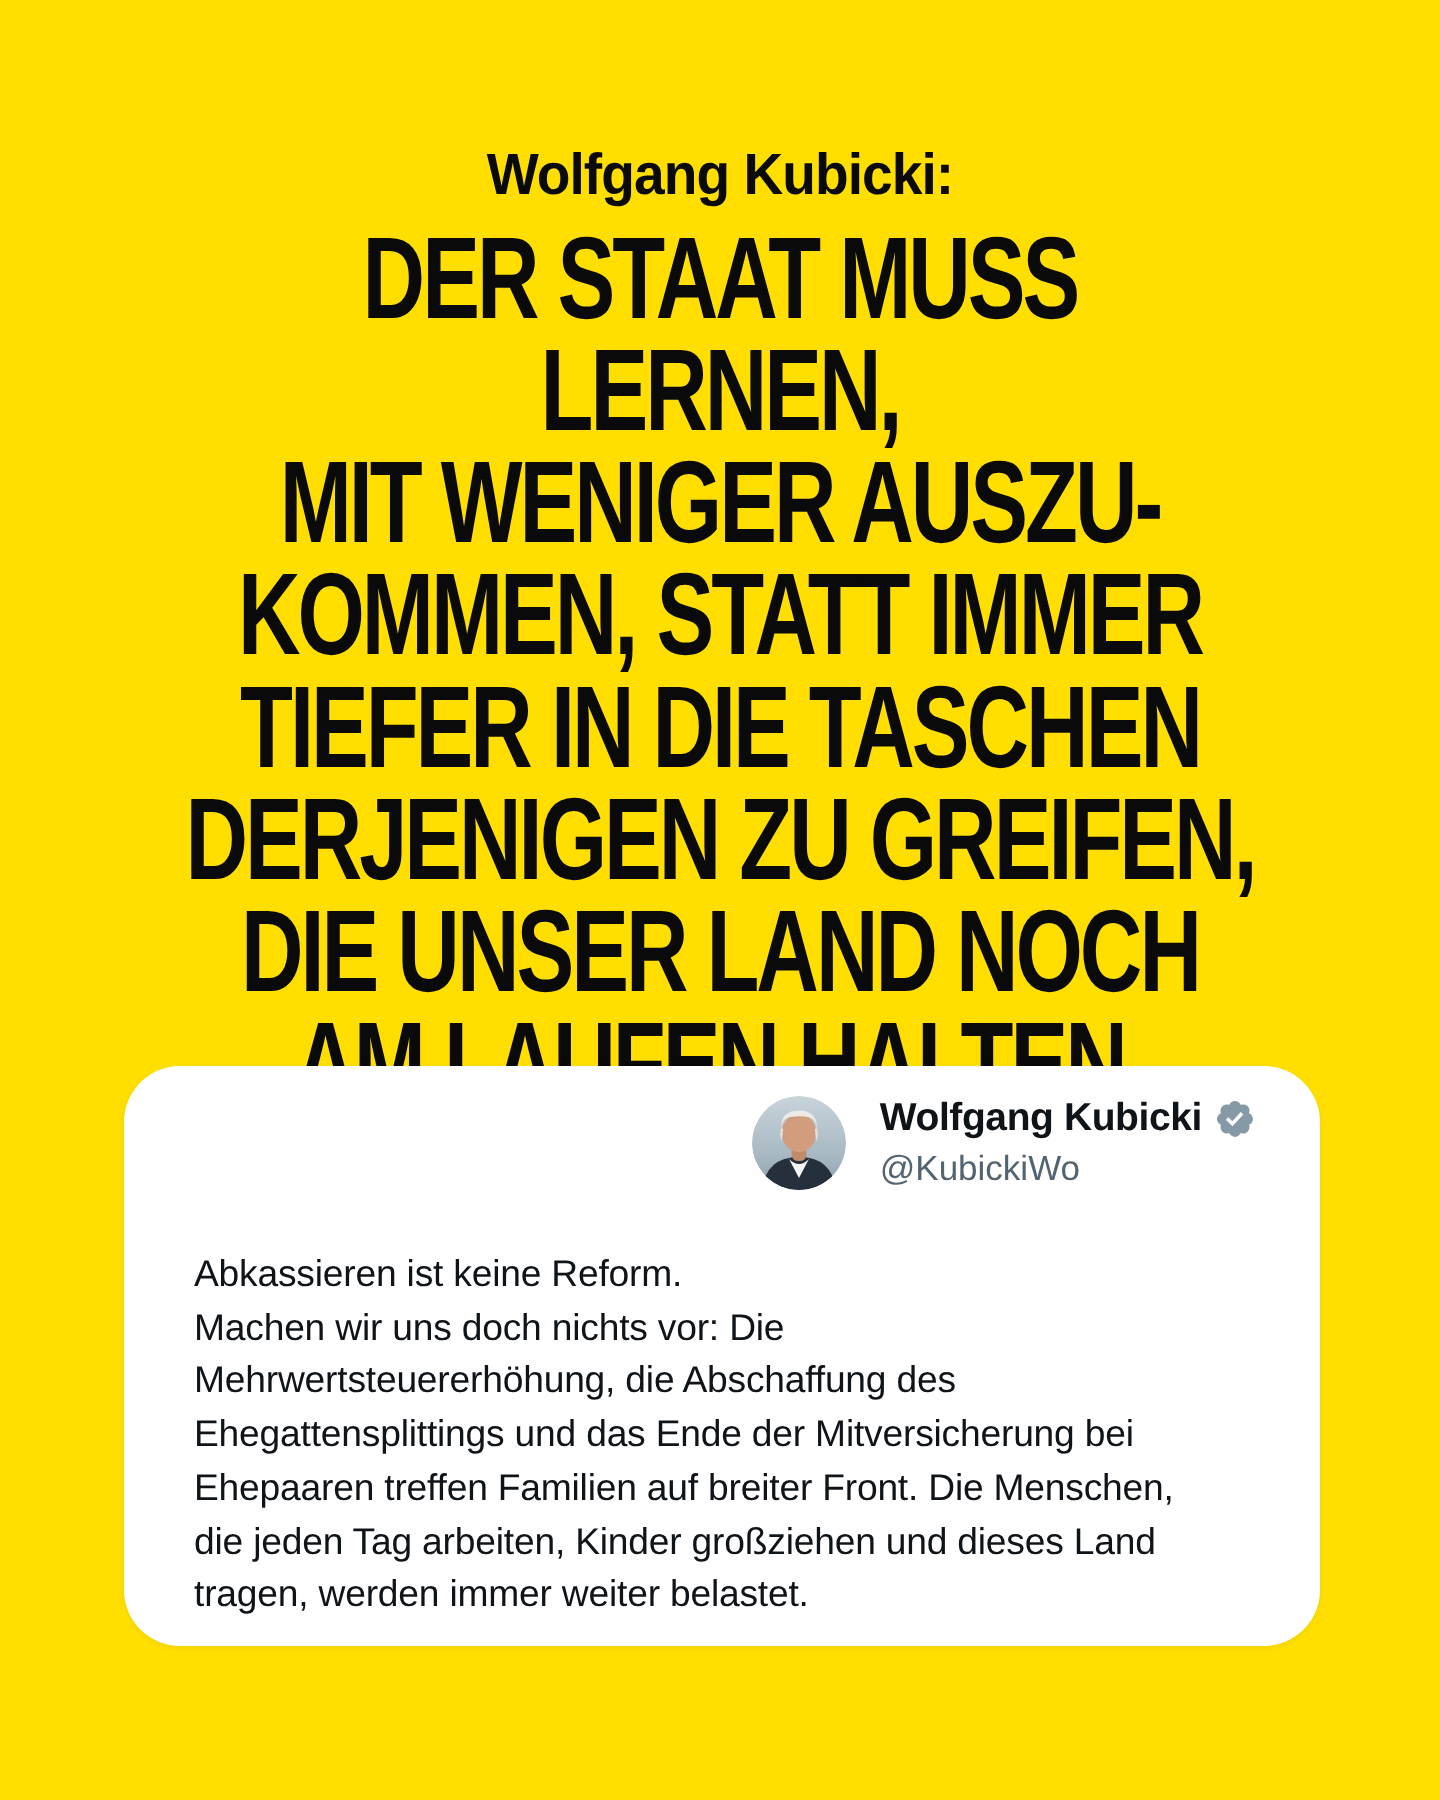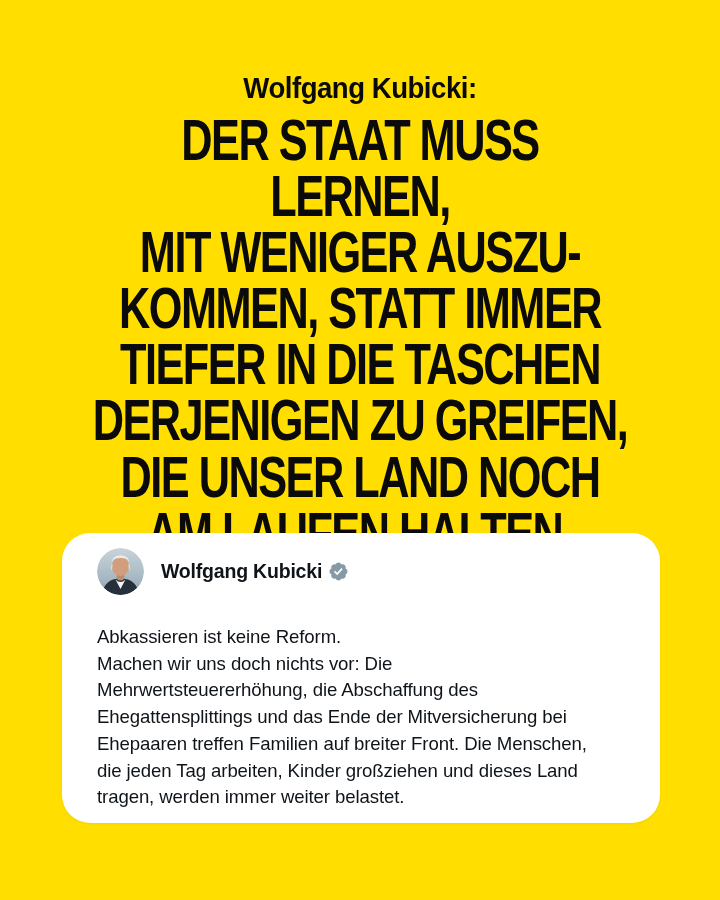--- a/index.html
+++ b/index.html
@@ -52,20 +52,21 @@
     border-radius: 28px;
     box-sizing: border-box;
     padding: 15px 32px 0 35px;
     box-shadow: 0 1px 3px rgba(0,0,0,0.05);
   }
   .tweet-header {
     display: flex;
     align-items: center;
     gap: 17px;
     margin-top: 0;
+    justify-content: flex-end;
   }
   .avatar {
     width: 47px;
     height: 47px;
     border-radius: 50%;
     overflow: hidden;
     flex: 0 0 auto;
   }
   .avatar svg { display: block; }
   .author-block { display: flex; flex-direction: column; }
@@ -139,20 +140,21 @@
         </g>
       </svg>
     </div>
     <div class="author-block">
       <div class="author-name-row">
         <span class="author-name">Wolfgang Kubicki</span>
         <svg class="verified-badge" viewBox="0 0 24 24" xmlns="http://www.w3.org/2000/svg">
           <path fill="#8699A6" fill-rule="evenodd" d="M22.25 12c0-1.43-.88-2.67-2.19-3.34.46-1.39.2-2.9-.81-3.91s-2.52-1.27-3.91-.81c-.66-1.31-1.91-2.19-3.34-2.19s-2.67.88-3.33 2.19c-1.4-.46-2.91-.2-3.92.81s-1.26 2.52-.8 3.91c-1.31.67-2.2 1.91-2.2 3.34s.89 2.67 2.2 3.34c-.46 1.39-.21 2.9.8 3.91s2.52 1.26 3.91.81c.67 1.31 1.91 2.19 3.34 2.19s2.68-.88 3.34-2.19c1.39.45 2.9.2 3.91-.81s1.27-2.52.81-3.91c1.31-.67 2.19-1.91 2.19-3.34zm-11.71 4.2L6.8 12.46l1.41-1.42 2.26 2.26 4.8-5.23 1.47 1.36-6.2 6.77z"></path>
         </svg>
       </div>
+      <span class="author-handle">@KubickiWo</span>
     </div>
   </div>
   <div class="tweet-body">Abkassieren ist keine Reform.
 Machen wir uns doch nichts vor: Die
 Mehrwertsteuererhöhung, die Abschaffung des
 Ehegattensplittings und das Ende der Mitversicherung bei
 Ehepaaren treffen Familien auf breiter Front. Die Menschen,
 die jeden Tag arbeiten, Kinder großziehen und dieses Land
 tragen, werden immer weiter belastet.</div>
 </div>

